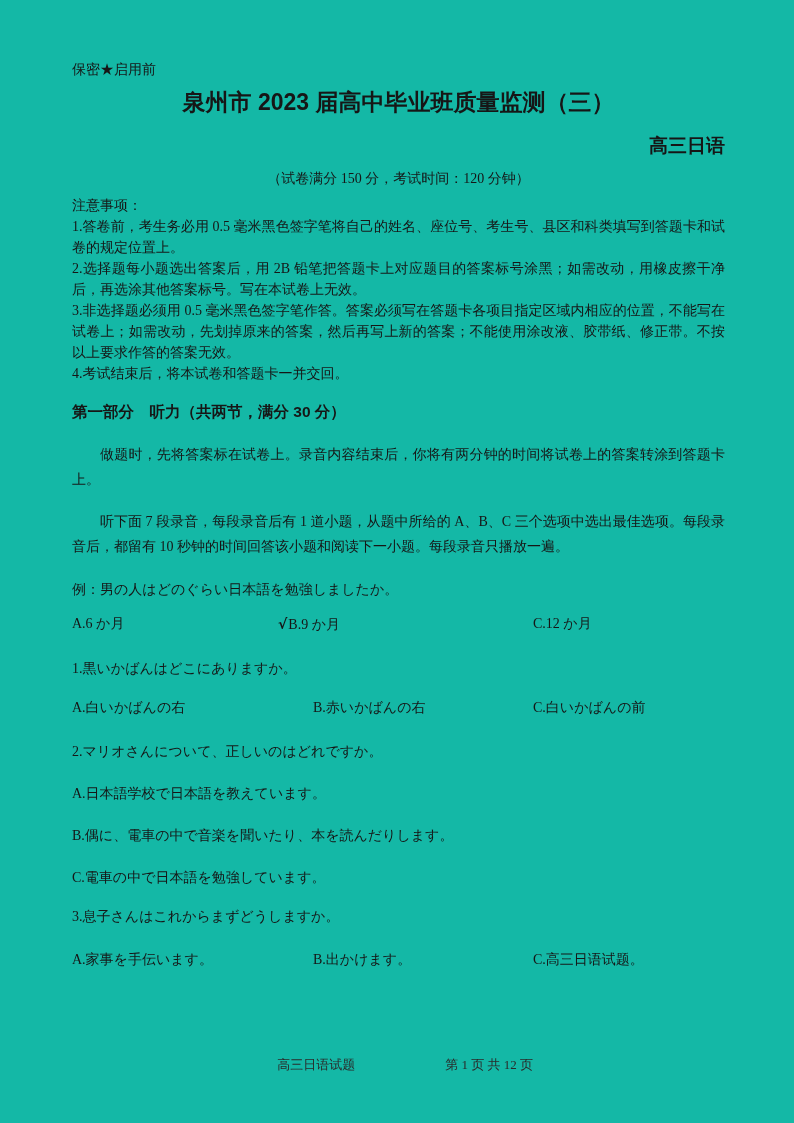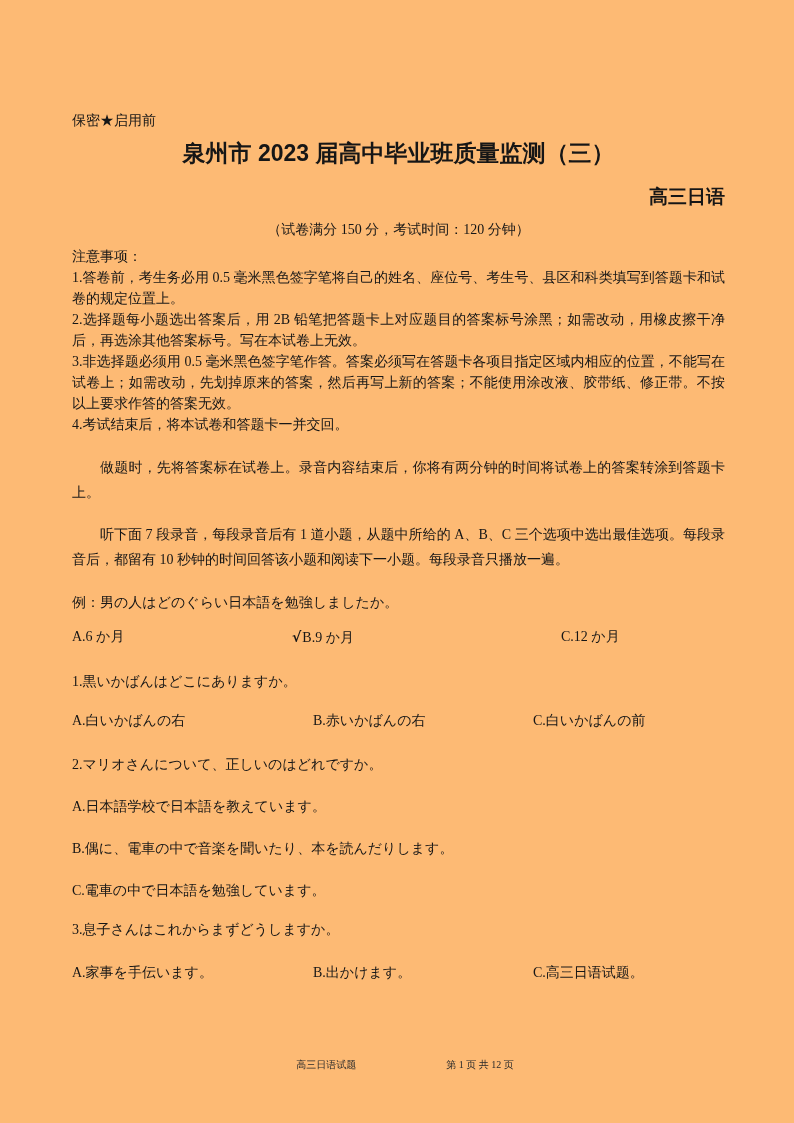--- a/index.html
+++ b/index.html
@@ -6,22 +6,22 @@
   html, body { background: #e9e9e9; }
   body {
     font-family: "Liberation Serif", "DejaVu Serif", serif;
     color: #161616;
   }
   .page {
     position: relative;
     width: 794px;
     height: 1123px;
     margin: 0 auto;
-    background: #fdba74;
-    padding: 111px 69px 0 72px;
+    background: #14b8a6;
+    padding: 60px 69px 0 72px;
     overflow: hidden;
   }
   .security { font-size: 14px; line-height: 19px; }
   .title {
     margin-top: 10px;
     text-align: center;
     font-size: 23px;
     font-weight: 700;
     line-height: 26px;
     font-family: "Liberation Sans", "DejaVu Sans", sans-serif;
@@ -66,37 +66,37 @@
     text-align: justify;
   }
   .q-line { font-size: 14px; line-height: 20px; }
   .example-question { margin-top: 21px; }
   .options-row {
     display: grid;
     grid-template-columns: 241px 220px 1fr;
     font-size: 14px;
     line-height: 20px;
   }
-  .options-row--example { grid-template-columns: 206px 255px 1fr; margin-top: 14px; gap: 14px; }
+  .options-row--example { grid-template-columns: 206px 255px 1fr; margin-top: 14px; }
   .options-row--q1 { margin-top: 19px; }
   .options-row--q3 { margin-top: 23px; }
   .q1 { margin-top: 24px; }
   .q2 { margin-top: 24px; }
   .q3 { margin-top: 19px; }
   .stacked-option { margin-top: 22px; }
   .check { font-weight: 700; font-family: "DejaVu Sans", sans-serif; margin-right: 1px; }
   .footer {
     position: absolute;
     top: 1056px;
     left: 16px;
     right: 0;
     display: flex;
     justify-content: center;
     gap: 90px;
-    font-size: 10px;
+    font-size: 13px;
     line-height: 18px;
     color: #2a2a2a;
   }
 </style>
 </head>
 <body>
 
 <div class="page">
 
   <div class="security">保密★启用前</div>
@@ -108,20 +108,21 @@
   <div class="exam-info">（试卷满分 150 分，考试时间：120 分钟）</div>
 
   <div class="notice">
     <div class="notice-heading">注意事项：</div>
     <p>1.答卷前，考生务必用 0.5 毫米黑色签字笔将自己的姓名、座位号、考生号、县区和科类填写到答题卡和试卷的规定位置上。</p>
     <p>2.选择题每小题选出答案后，用 2B 铅笔把答题卡上对应题目的答案标号涂黑；如需改动，用橡皮擦干净后，再选涂其他答案标号。写在本试卷上无效。</p>
     <p>3.非选择题必须用 0.5 毫米黑色签字笔作答。答案必须写在答题卡各项目指定区域内相应的位置，不能写在试卷上；如需改动，先划掉原来的答案，然后再写上新的答案；不能使用涂改液、胶带纸、修正带。不按以上要求作答的答案无效。</p>
     <p>4.考试结束后，将本试卷和答题卡一并交回。</p>
   </div>
 
+  <h3 class="part-heading">第一部分　听力（共两节，满分 30 分）</h3>
 
   <p class="intro">做题时，先将答案标在试卷上。录音内容结束后，你将有两分钟的时间将试卷上的答案转涂到答题卡上。</p>
 
 
   <p class="instructions">听下面 7 段录音，每段录音后有 1 道小题，从题中所给的 A、B、C 三个选项中选出最佳选项。每段录音后，都留有 10 秒钟的时间回答该小题和阅读下一小题。每段录音只播放一遍。</p>
 
   <p class="q-line example-question">例：男の人はどのぐらい日本語を勉強しましたか。</p>
 
   <div class="options-row options-row--example">
     <span>A.6 か月</span>

